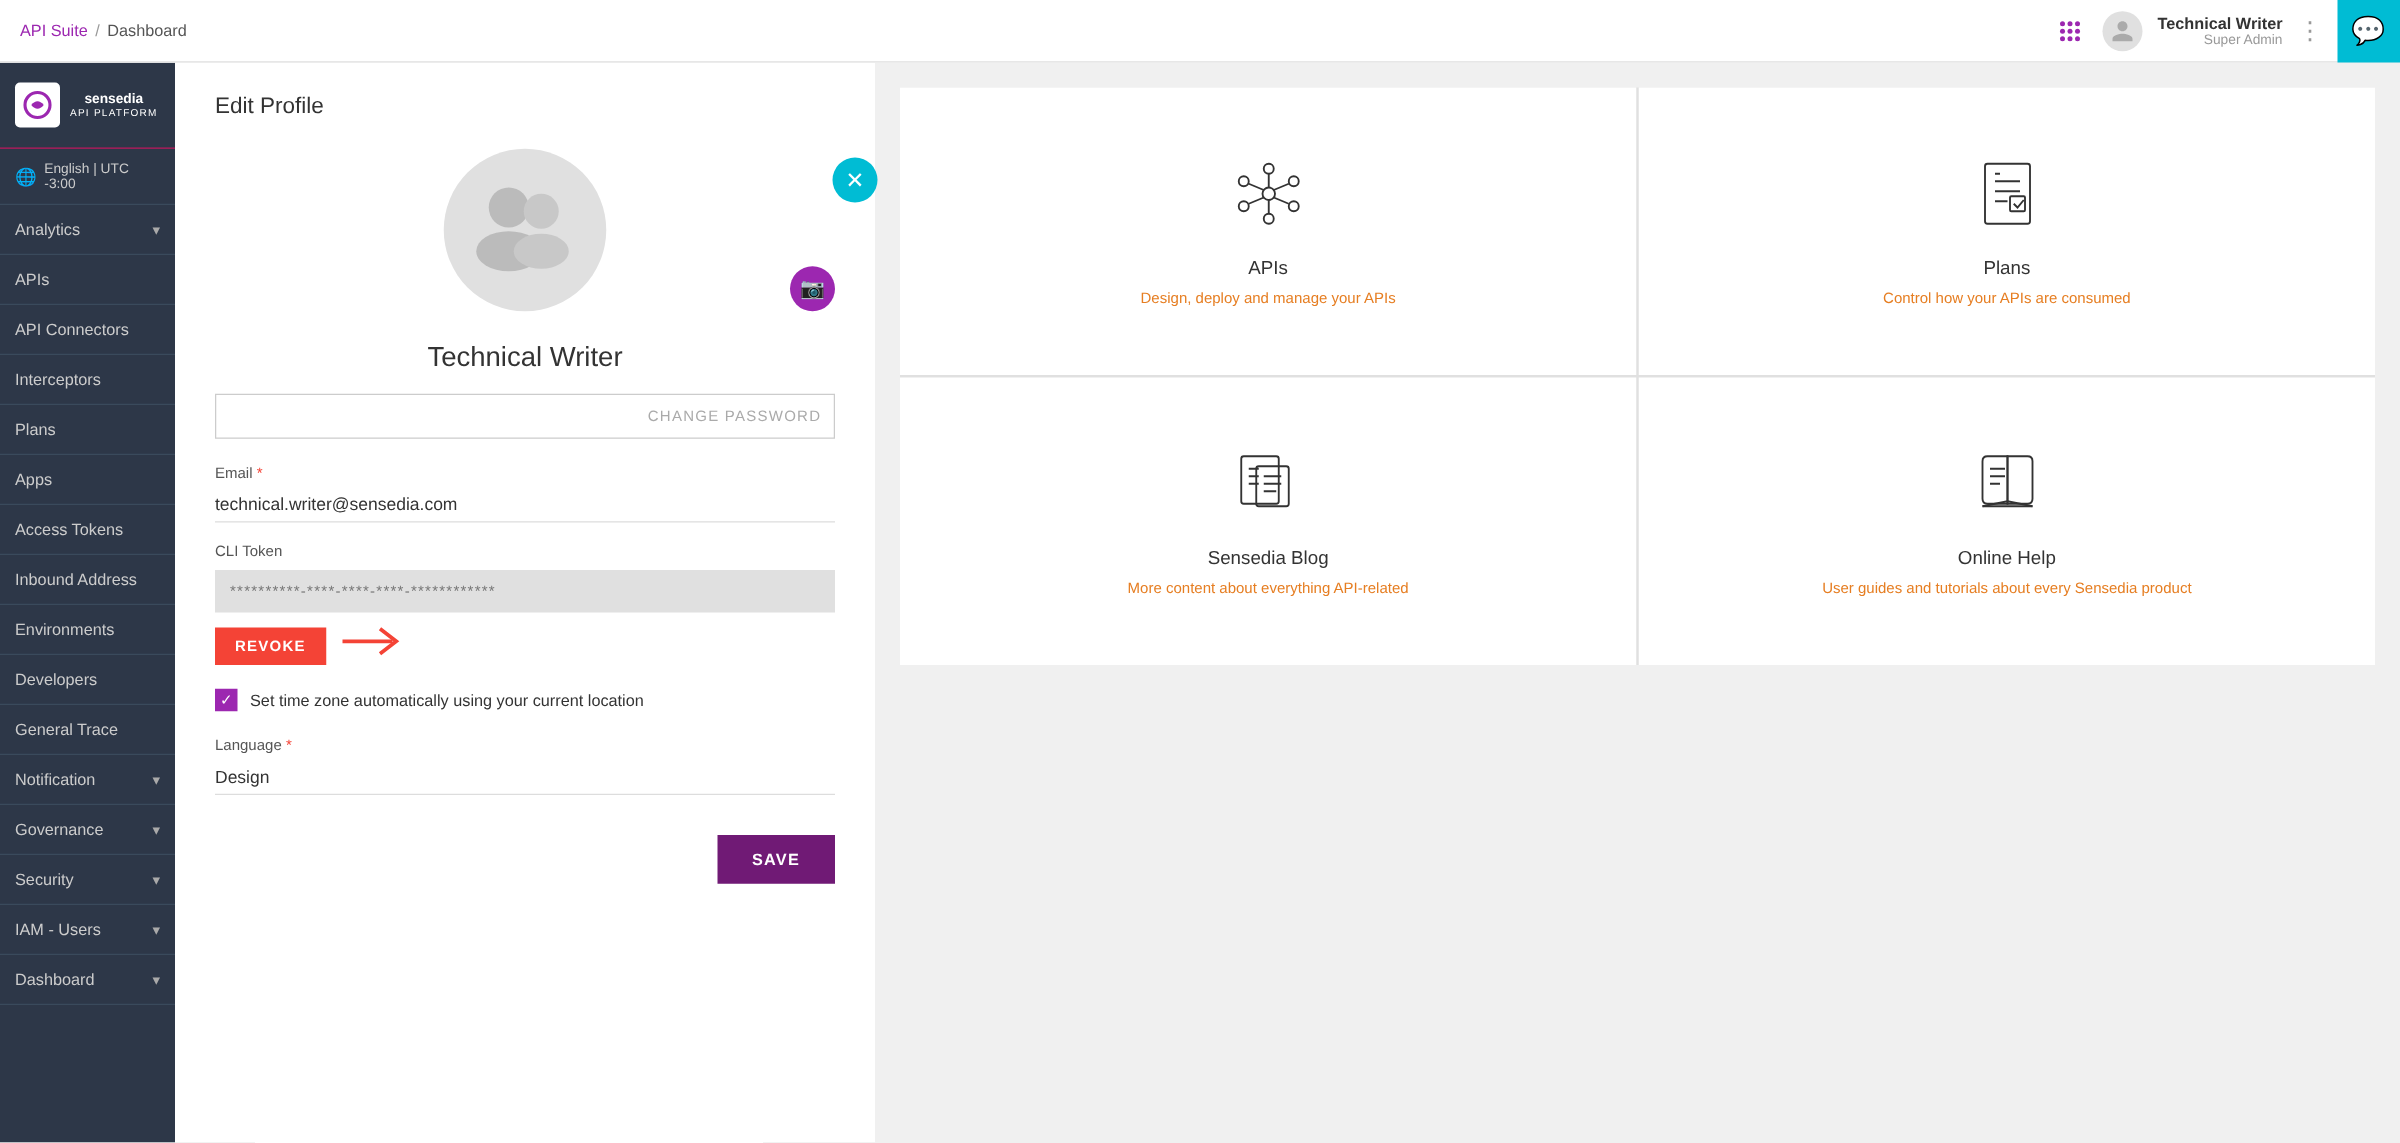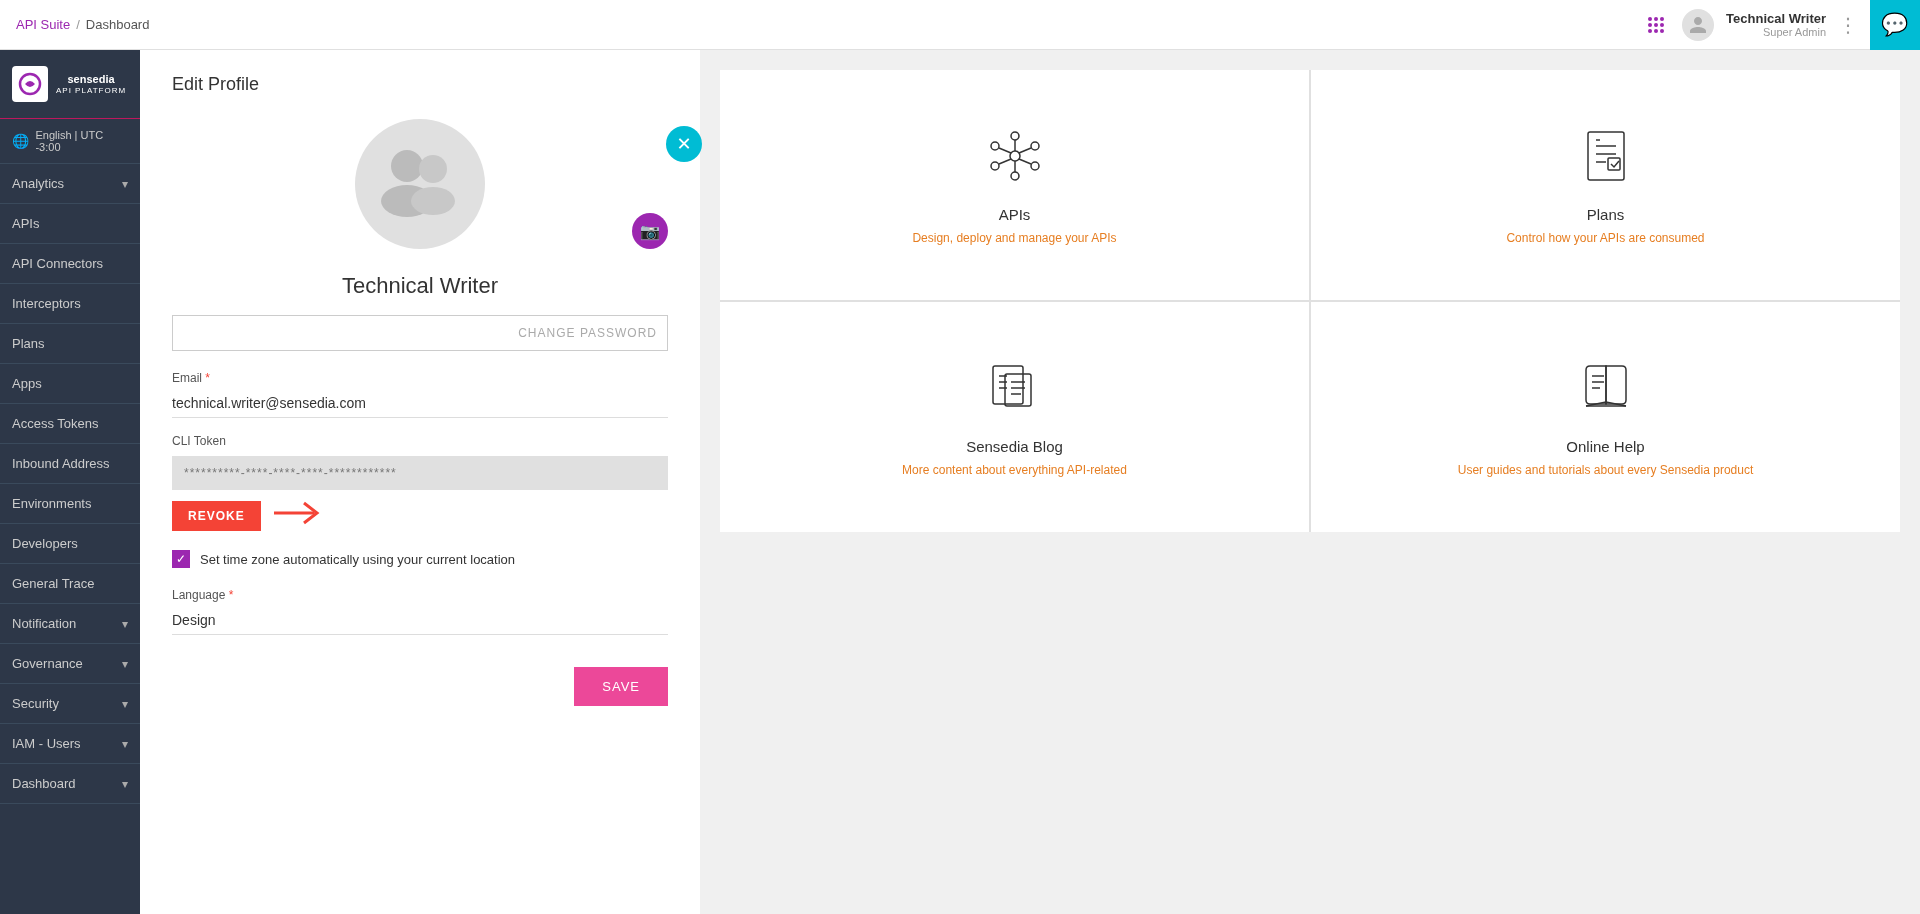--- a/index.html
+++ b/index.html
@@ -247,28 +247,28 @@
     .language-label { font-size: 12px; color: #555; margin-bottom: 4px; display: block; }
     .language-label .required { color: #f44336; }
     .language-value { font-size: 14px; color: #333; padding: 6px 0; border-bottom: 1px solid #ddd; }
 
     .save-btn-row {
       display: flex;
       justify-content: flex-end;
       padding-top: 8px;
     }
     .save-btn {
-      background: #ec4899;
+      background: #701a75;
       color: #fff;
       border: none;
       padding: 12px 28px;
       font-size: 13px;
       letter-spacing: 1px;
       cursor: pointer;
-      font-weight: 400;
+      font-weight: 700;
     }
 
     
     .close-btn {
       position: absolute;
       top: 76px;
       left: 526px;
       width: 36px; height: 36px;
       background: #00bcd4;
       border-radius: 50%;

